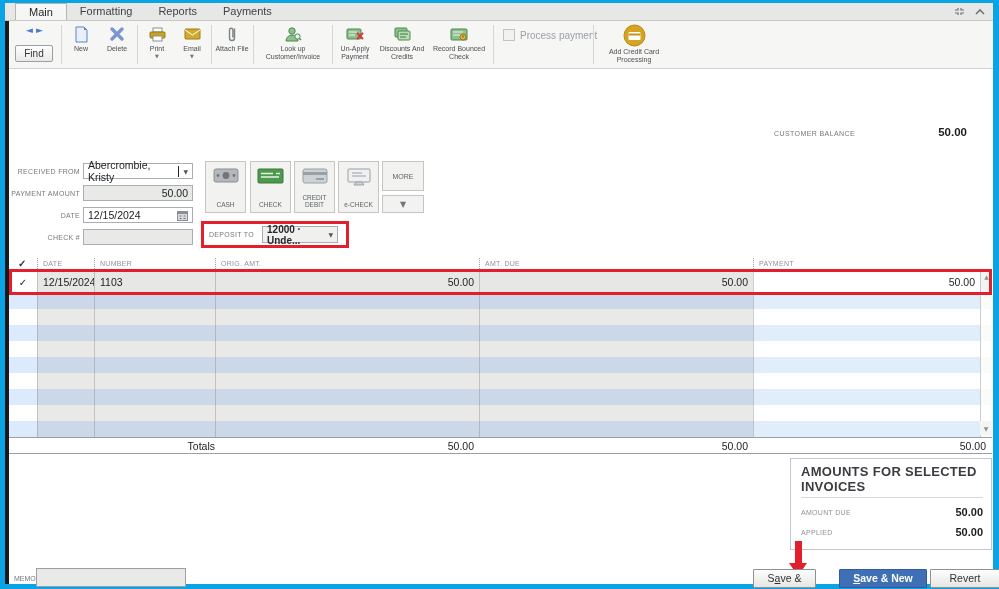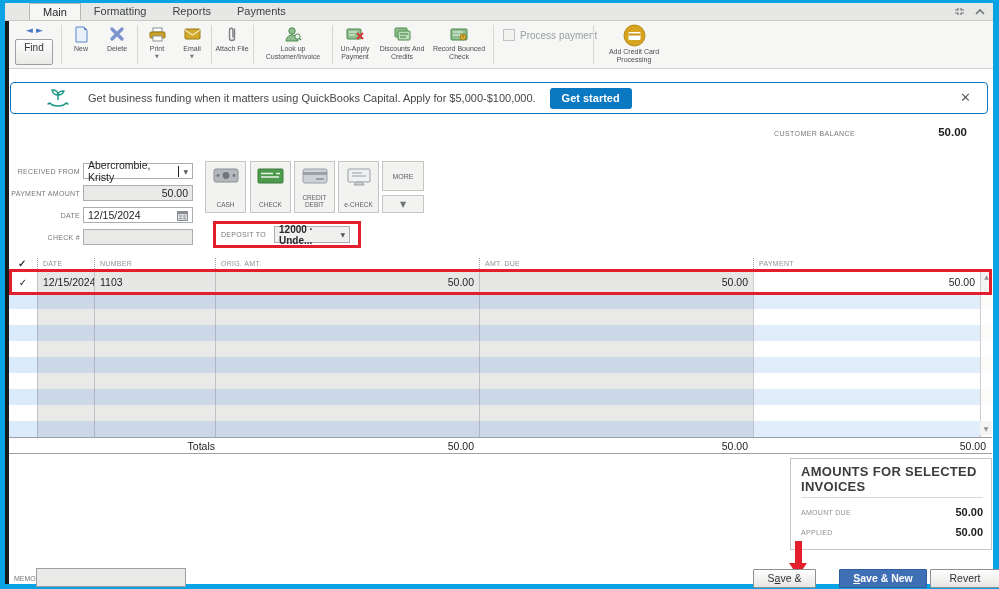--- a/index.html
+++ b/index.html
@@ -1,37 +1,37 @@
 <!DOCTYPE html>
 <html><head>
 <meta charset="utf-8">
 <style>
   * { box-sizing: border-box; margin: 0; padding: 0; }
   body { width: 999px; height: 589px; font-family: "Liberation Sans", sans-serif; overflow: hidden; }
   .frame { position: relative; width: 999px; height: 589px; background: #0aa3e4; }
   .inner { position: absolute; left: 5px; top: 3px; right: 6px; bottom: 5px; background: #fff; display: flex; flex-direction: column; }
 
   
-  .tabbar { height: 18px; background: #e7e7e5; border-bottom: 1px solid #c9c9c7; display: flex; align-items: stretch; padding-left: 24px; }
+  .tabbar { height: 18px; background: #e7e7e5; border-bottom: 1px solid #c9c9c7; display: flex; align-items: stretch; padding-left: 10px; }
   .tab { font-size: 11px; color: #3f4347; padding: 2px 13px 0; cursor: default; }
   .tab.active { background: #f6f6f4; border: 1px solid #b5b5b3; border-bottom: none; color: #26282b; }
   .winctl { margin-left: auto; display: flex; align-items: center; gap: 10px; padding-right: 8px; }
   .winctl svg { display: block; }
 
   
   .bodywrap { flex: 1; border-left: 4px solid #17191c; display: flex; flex-direction: column; min-height: 0; }
   .ribbon { height: 48px; background: #f6f6f4; border-bottom: 1px solid #d2d2d0; position: relative; flex: none; }
   .rsep { position: absolute; top: 4px; bottom: 4px; width: 1px; background: #d6d6d4; }
   .ritem { position: absolute; top: 3px; display: flex; flex-direction: column; align-items: center; cursor: default; }
   .ritem .ric { height: 20px; display: flex; align-items: center; justify-content: center; }
   .ritem .rlb { font-size: 7px; line-height: 8px; color: #4b4e52; text-align: center; margin-top: 1px; }
   .dd { font-family: "DejaVu Sans", sans-serif; font-size: 5px; color: #6f757b; line-height: 5px; margin-top: 1px; }
   .findgrp { position: absolute; left: 6px; top: 4px; width: 42px; text-align: center; }
   .findarrows { font-family: "DejaVu Sans", sans-serif; font-size: 9px; color: #4d79c9; letter-spacing: 3px; line-height: 10px; }
-  .findbtn { margin-top: 4px; width: 38px; height: 26px; background: linear-gradient(#fefefe,#e9e9e7); border: 1px solid #9aa0a5; border-radius: 2px; font-size: 10px; color: #34373a; line-height: 15px; }
+  .findbtn { margin-top: 10px; width: 38px; height: 17px; background: linear-gradient(#fefefe,#e9e9e7); border: 1px solid #9aa0a5; border-radius: 2px; font-size: 10px; color: #34373a; line-height: 15px; }
   .chkrow { position: absolute; display: flex; align-items: center; gap: 5px; }
   .chkbox { width: 12px; height: 12px; background: #f2f2f0; border: 1px solid #bfc3c7; }
   .chklb { font-size: 10px; color: #9aa0a5; }
 
   
   .main { position: relative; flex: 1; background: #fff; min-height: 0; }
 
   .banner { position: absolute; left: 1px; top: 13px; width: 978px; height: 32px; border: 1px solid #0b78c2; border-radius: 4px; background: #fff; display: flex; align-items: center; padding-left: 35px; }
   .banner-text { font-size: 11px; color: #43474a; margin-left: 18px; }
   .cta { margin-left: 14px; height: 21px; padding: 0 12px; background: #0b78c2; color: #fff; font-size: 11px; font-weight: bold; border: none; border-radius: 3px; line-height: 21px; }
@@ -48,21 +48,21 @@
   .cursorbar { display: inline-block; width: 1px; height: 11px; background: #222; margin-left: 1px; }
   .ddarrow { font-family: "DejaVu Sans", sans-serif; font-size: 6px; color: #53575b; margin-left: auto; padding-left: 4px; }
 
   .pm { position: absolute; top: 92px; width: 41px; height: 52px; background: #f2f2f0; border: 1px solid #c5c5c3; display: flex; flex-direction: column; align-items: center; justify-content: flex-end; padding-bottom: 4px; }
   .pm .pmlb { font-size: 6.5px; color: #5f6368; text-align: center; line-height: 7px; margin-top: 2px; }
   .pm svg { margin-top: 6px; margin-bottom: auto; }
   .morebox { position: absolute; left: 373px; top: 92px; width: 42px; }
   .morebox .mtop { height: 30px; background: #f2f2f0; border: 1px solid #c5c5c3; font-size: 7px; color: #5f6368; display: flex; align-items: center; justify-content: center; }
   .morebox .mbot { margin-top: 4px; height: 18px; background: #f2f2f0; border: 1px solid #c5c5c3; display: flex; align-items: center; justify-content: center; font-family: "DejaVu Sans", sans-serif; font-size: 8px; color: #6f757b; }
 
-  .depbox { position: absolute; left: 204px; top: 152px; width: 148px; height: 27px; border: 3px solid #e31e2d; display: flex; align-items: center; padding: 0 5px; background: #fff; }
+  .depbox { position: absolute; left: 192px; top: 152px; width: 148px; height: 27px; border: 3px solid #e31e2d; display: flex; align-items: center; padding: 0 5px; background: #fff; }
   .depbox .dlb { font-size: 7px; color: #73787d; letter-spacing: 0.3px; }
   .depdd { margin-left: 8px; width: 76px; height: 17px; border: 1px solid #a9aeb3; background: #f0f0ee; display: flex; align-items: center; font-size: 10px; font-weight: bold; color: #26282b; padding: 0 4px; }
 
   
   .tbl { position: absolute; left: 0; top: 189px; width: 983px; }
   .thead { display: flex; height: 13px; background: #fff; }
   .thead .hcell { font-size: 7px; color: #8d9196; letter-spacing: 0.3px; padding: 2px 0 0 5px; border-left: 1px dotted #9aa0a5; }
   .thead .hc1 { border-left: none; font-size: 10px; color: #2b2d30; font-weight: bold; padding: 0 0 0 9px; line-height: 12px; }
   .trow { display: flex; height: 16px; }
   .trow.sel { height: 22px; }
@@ -259,33 +259,20 @@
                 <rect x="5.5" y="8" width="12" height="8" rx="1" fill="#fff"></rect>
                 <rect x="5.5" y="9.5" width="12" height="2" fill="#c79516"></rect>
               </svg>
        </span>
        <span class="rlb">Add Credit Card Processing</span>
      </div>
    </div>
 
    <div class="main">
 
-    <div class="banner">
-      <span>
-        <svg width="24" height="22" viewBox="0 0 24 22">
-                <path d="M12 13 V7" stroke="#1d9688" stroke-width="1.5" fill="none"></path>
-                <path d="M12 8 C12 4 9 3 6 3 C7 7 9 8 12 8 Z" fill="#fff" stroke="#1d9688" stroke-width="1.3"></path>
-                <path d="M12 8 C12 5 15 4 18 4 C17 7 15 8 12 8 Z" fill="#fff" stroke="#1d9688" stroke-width="1.3"></path>
-                <path d="M4 16 c3 4 13 4 16 0 M4 16 l-2 1 M20 16 l2 1" stroke="#1d9688" stroke-width="1.5" fill="none" stroke-linecap="round"></path>
-              </svg>
-      </span>
-      <span class="banner-text">Get business funding when it matters using QuickBooks Capital. Apply for $5,000-$100,000.</span>
-      <button class="cta">Get started</button>
-      <span class="bclose">✕</span>
-    </div>
 
     <div class="cb-label">CUSTOMER BALANCE</div>
     <div class="cb-value">50.00</div>
 
     <div class="flabel" style="top:99px">RECEIVED FROM</div>
     <div class="ffield" style="top:94px">
       <span>Abercrombie, Kristy</span>
             <span class="cursorbar"></span>
       <span class="ddarrow">▼</span>
     </div>

